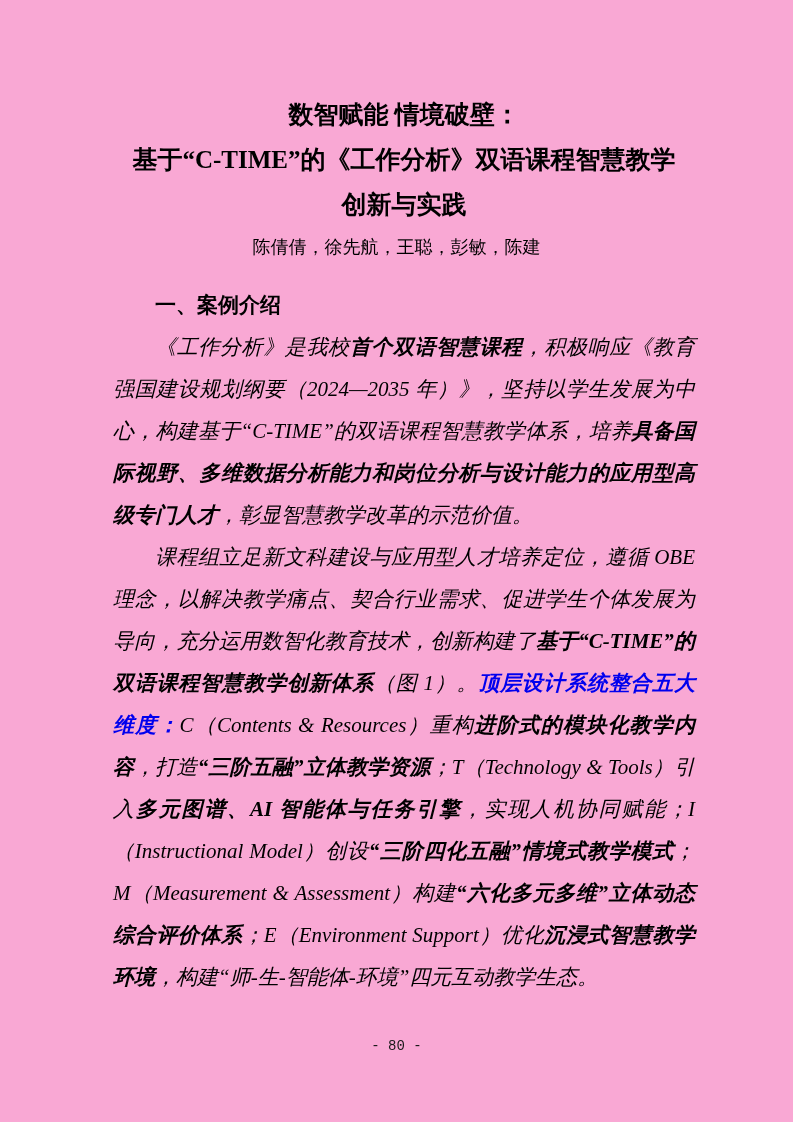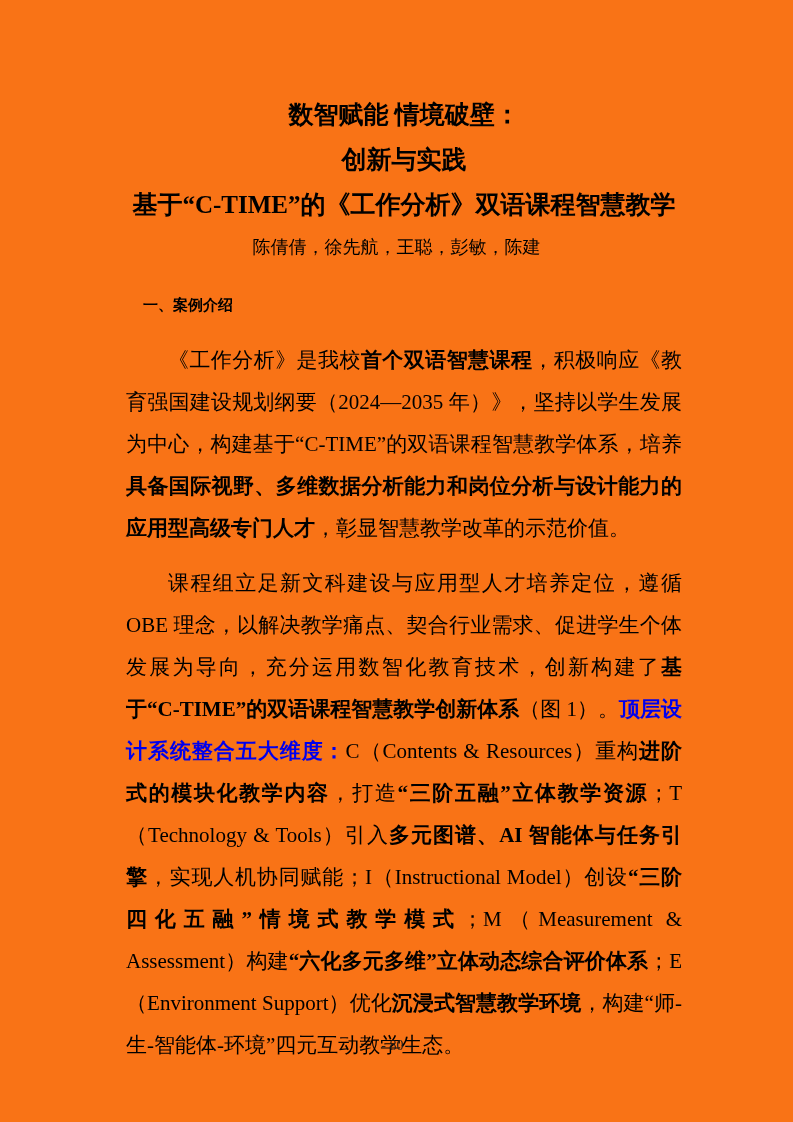--- a/index.html
+++ b/index.html
@@ -4,21 +4,21 @@
 <style>
   html, body {
     margin: 0;
     padding: 0;
     background: #ffffff;
   }
   .page {
     position: relative;
     width: 793px;
     height: 1122px;
-    background: #f97316;
+    background: #f9a8d4;
     color: #000000;
     font-family: "Liberation Serif", "DejaVu Serif", serif;
     overflow: hidden;
   }
   .doc-title {
     margin: 92px 98px 0 113px;
     text-align: center;
     font-weight: bold;
     font-size: 25px;
     line-height: 45px;
@@ -39,51 +39,52 @@
     line-height: 42px;
     text-align: justify;
     text-justify: inter-character;
   }
   .section-heading {
     font-weight: bold;
     text-indent: 2em;
     margin: 0;
   }
   p.para {
-    margin: 13px;
+    margin: 0;
     text-indent: 2em;
+    font-style: italic;
   }
   .bold { font-weight: bold; }
   .blue { color: #0000ee; }
   .footer {
     position: absolute;
     left: 0;
     right: 0;
     top: 1036px;
     text-align: center;
     font-size: 14px;
     line-height: 20px;
     color: #1a1a1a;
-    font-family: Liberation Serif, serif;
+    font-family: Liberation Mono, monospace;
   }
 </style>
 </head>
 <body>
 
 <div class="page">
 
   <h1 class="doc-title">
     <span class="title-line">数智赋能 情境破壁：</span>
+    <span class="title-line">基于“C-TIME”的《工作分析》双语课程智慧教学</span>
     <span class="title-line">创新与实践</span>
-    <span class="title-line">基于“C-TIME”的《工作分析》双语课程智慧教学</span>
   </h1>
 
   <div class="authors">陈倩倩，徐先航，王聪，彭敏，陈建</div>
 
   <div class="body-text">
-    <h2 class="section-heading" style="font-size:15px;">一、案例介绍</h2>
+    <h2 class="section-heading" style="font-size:21px;">一、案例介绍</h2>
     <p class="para"><span>《工作分析》是我校</span><span class="bold">首个双语智慧课程</span><span>，积极响应《教育强国建设规划纲要（2024—2035 年）》，坚持以学生发展为中心，构建基于“C-TIME”的双语课程智慧教学体系，培养</span><span class="bold">具备国际视野、多维数据分析能力和岗位分析与设计能力的应用型高级专门人才</span><span>，彰显智慧教学改革的示范价值。</span></p>
     <p class="para"><span>课程组立足新文科建设与应用型人才培养定位，遵循 OBE 理念，以解决教学痛点、契合行业需求、促进学生个体发展为导向，充分运用数智化教育技术，创新构建了</span><span class="bold">基于“C-TIME”的双语课程智慧教学创新体系</span><span>（图 1）。</span><span class="bold blue">顶层设计系统整合五大维度：</span><span>C（Contents &amp; Resources）重构</span><span class="bold">进阶式的模块化教学内容</span><span>，打造</span><span class="bold">“三阶五融”立体教学资源</span><span>；T（Technology &amp; Tools）引入</span><span class="bold">多元图谱、AI 智能体与任务引擎</span><span>，实现人机协同赋能；I（Instructional Model）创设</span><span class="bold">“三阶四化五融”情境式教学模式</span><span>；M（Measurement &amp; Assessment）构建</span><span class="bold">“六化多元多维”立体动态综合评价体系</span><span>；E（Environment Support）优化</span><span class="bold">沉浸式智慧教学环境</span><span>，构建“师-生-智能体-环境”四元互动教学生态。</span></p>
   </div>
 
   <div class="footer">- 80 -</div>
 
 </div>
 
 </body></html>

